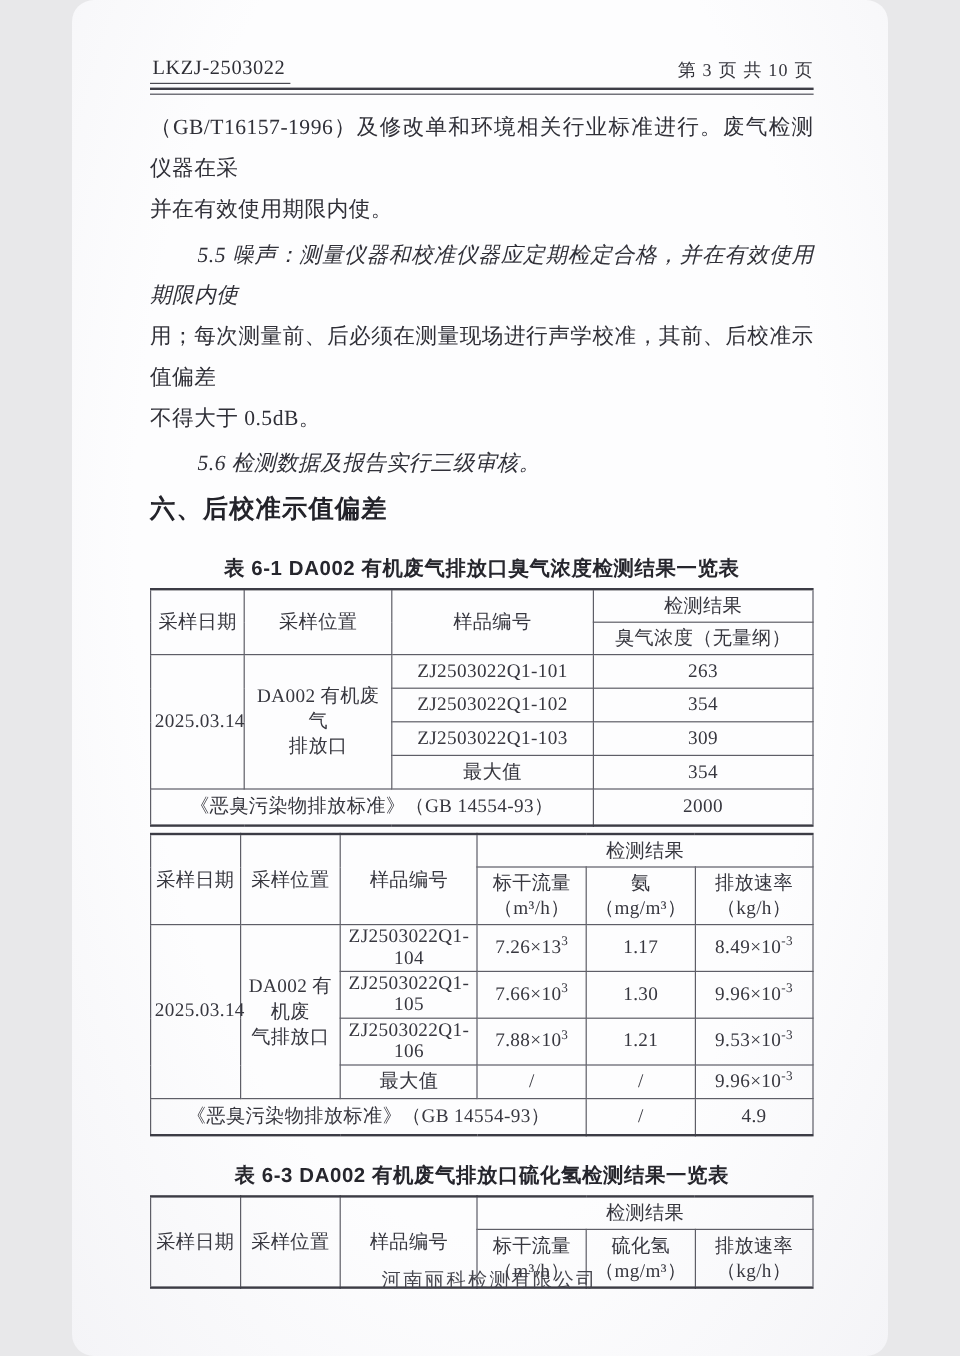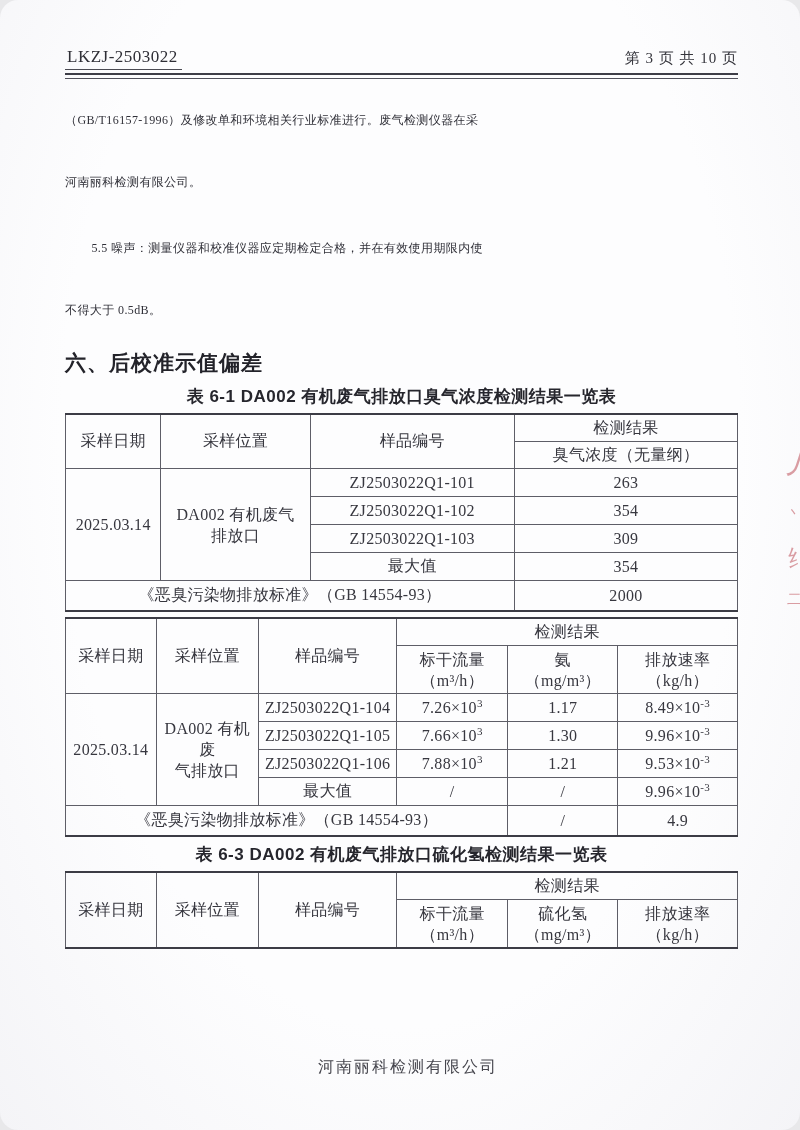--- a/index.html
+++ b/index.html
@@ -1,42 +1,42 @@
 <!DOCTYPE html>
 <html><head>
 <meta charset="utf-8">
 <style>
   html,body{margin:0;padding:0;background:#e8e8ea;}
   .page{
-    position:relative;width:800px;height:1130px;margin:0 auto;
+    position:relative;width:680px;height:1130px;margin:0 auto;
     background:#fbfbfc;
     background-image:radial-gradient(ellipse at 50% 40%, #fdfdfe 60%, #f4f4f7 100%);
     overflow:hidden;
     font-family:"Liberation Serif","DejaVu Serif",serif;
     color:#33333a;
     border-radius:18px;
   }
   .content{padding:44px 62px 0 65px;}
   
   .page-header{display:flex;justify-content:space-between;align-items:flex-end;height:26px;}
   .doc-no{font-size:17px;letter-spacing:.5px;border-bottom:1.5px solid #4a4a52;padding:0 4px 2px 2px;color:#2f2f36;}
   .page-no{font-size:15px;letter-spacing:1px;color:#35353c;padding-bottom:2px;margin-top:12px;}
   .double-rule{margin-top:3px;height:3px;border-top:2px solid #3e3e47;border-bottom:1px solid #50505a;}
   
   .paragraphs{margin-top:10px;}
   .para{margin:0 0 4px 0;}
-  .pline{font-size:12px;line-height:62px;letter-spacing:.4px;text-align:justify;color:#303038;}
-  .pline.indent{text-indent:2.2em;}
+  .pline{font-size:18px;line-height:34px;letter-spacing:.4px;text-align:justify;color:#303038;}
+  .pline.indent{text-indent:2.2em;font-style:italic;}
   
   .section-heading{
     margin:6px 0 0 0;font-size:21px;line-height:32px;font-weight:bold;
     font-family:"Liberation Sans","DejaVu Sans",sans-serif;color:#23232a;letter-spacing:1px;
   }
   .table-title{
-    margin-top:7px;text-align:center;font-weight:bold;font-size:17px;line-height:22px;
+    margin-top:22px;text-align:center;font-weight:bold;font-size:17px;line-height:22px;
     font-family:"Liberation Sans","DejaVu Sans",sans-serif;color:#26262d;letter-spacing:.5px;
   }
   
   table.t{
     width:100%;border-collapse:collapse;table-layout:fixed;margin-top:5px;
     font-size:16px;color:#37373f;
     border-top:2px solid #3c3c45;border-bottom:2px solid #3c3c45;
   }
   table.t td{
     border:1px solid #5e5e67;text-align:center;vertical-align:middle;
@@ -70,25 +70,29 @@
 
     <div class="page-header">
       <span class="doc-no">LKZJ-2503022</span>
       <span class="page-no">第 3 页 共 10 页</span>
     </div>
     <div class="double-rule"></div>
 
     <div class="paragraphs">
       <div class="para">
         <div class="pline">（GB/T16157-1996）及修改单和环境相关行业标准进行。废气检测仪器在采</div>
-        <div class="pline">河南丽科检测有限公司。</div>
+        <div class="pline">并在有效使用期限内使。</div>
       </div>
       <div class="para">
         <div class="pline indent">5.5 噪声：测量仪器和校准仪器应定期检定合格，并在有效使用期限内使</div>
+        <div class="pline">用；每次测量前、后必须在测量现场进行声学校准，其前、后校准示值偏差</div>
         <div class="pline">不得大于 0.5dB。</div>
+      </div>
+      <div class="para">
+        <div class="pline indent">5.6 检测数据及报告实行三级审核。</div>
       </div>
     </div>
 
     <h2 class="section-heading">六、后校准示值偏差</h2>
 
     <div class="table-title">表 6-1 DA002 有机废气排放口臭气浓度检测结果一览表</div>
     <table class="t t1">
       <colgroup>
           <col style="width:14.2%">
           <col style="width:22.2%">
@@ -163,21 +167,21 @@
             <div>（kg/h）</div>
           </td>
         </tr>
         <tr class="d">
           <td rowspan="4">2025.03.14</td>
           <td rowspan="4">
             <div class="cell-2line">DA002 有机废</div>
             <div class="cell-2line">气排放口</div>
           </td>
           <td>ZJ2503022Q1-104</td>
-          <td><span>7.26×10</span><sup>3</sup></td>
+          <td><span>7.26×13</span><sup>3</sup></td>
           <td>1.17</td>
           <td><span>8.49×10</span><sup>-3</sup></td>
         </tr>
         <tr class="d">
           <td>ZJ2503022Q1-105</td>
           <td><span>7.66×10</span><sup>3</sup></td>
           <td>1.30</td>
           <td><span>9.96×10</span><sup>-3</sup></td>
         </tr>
         <tr class="d">

